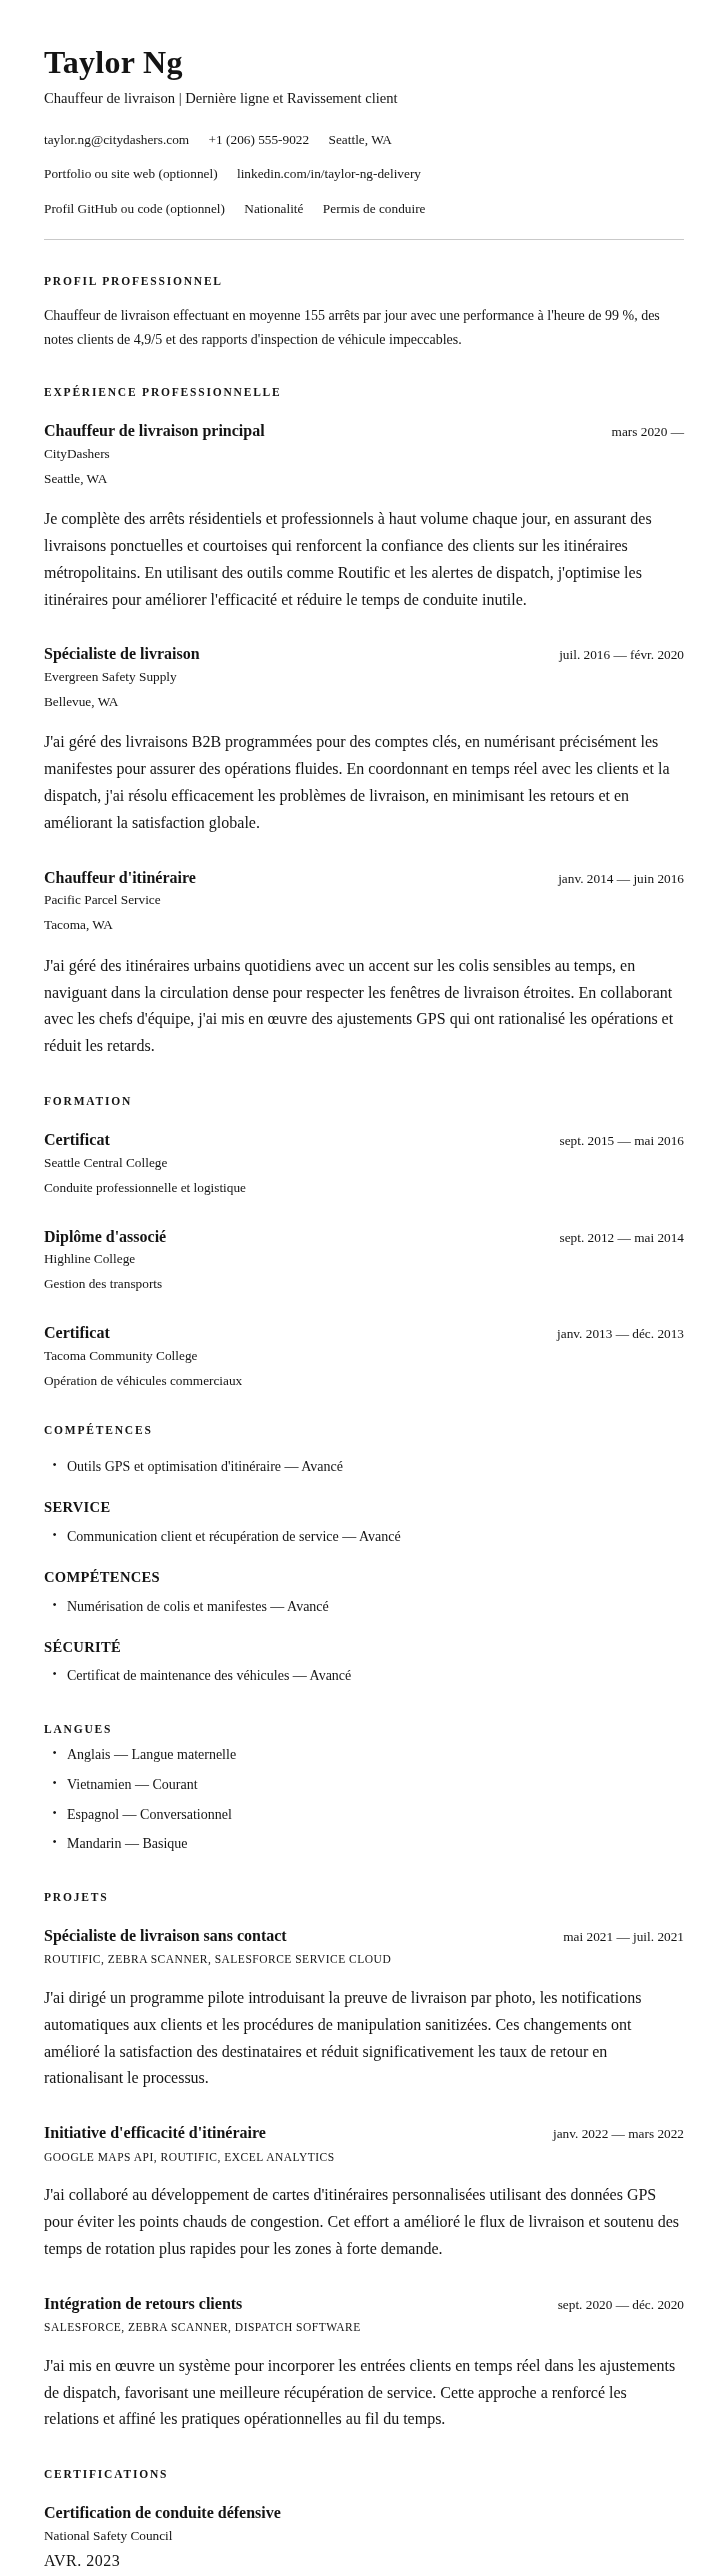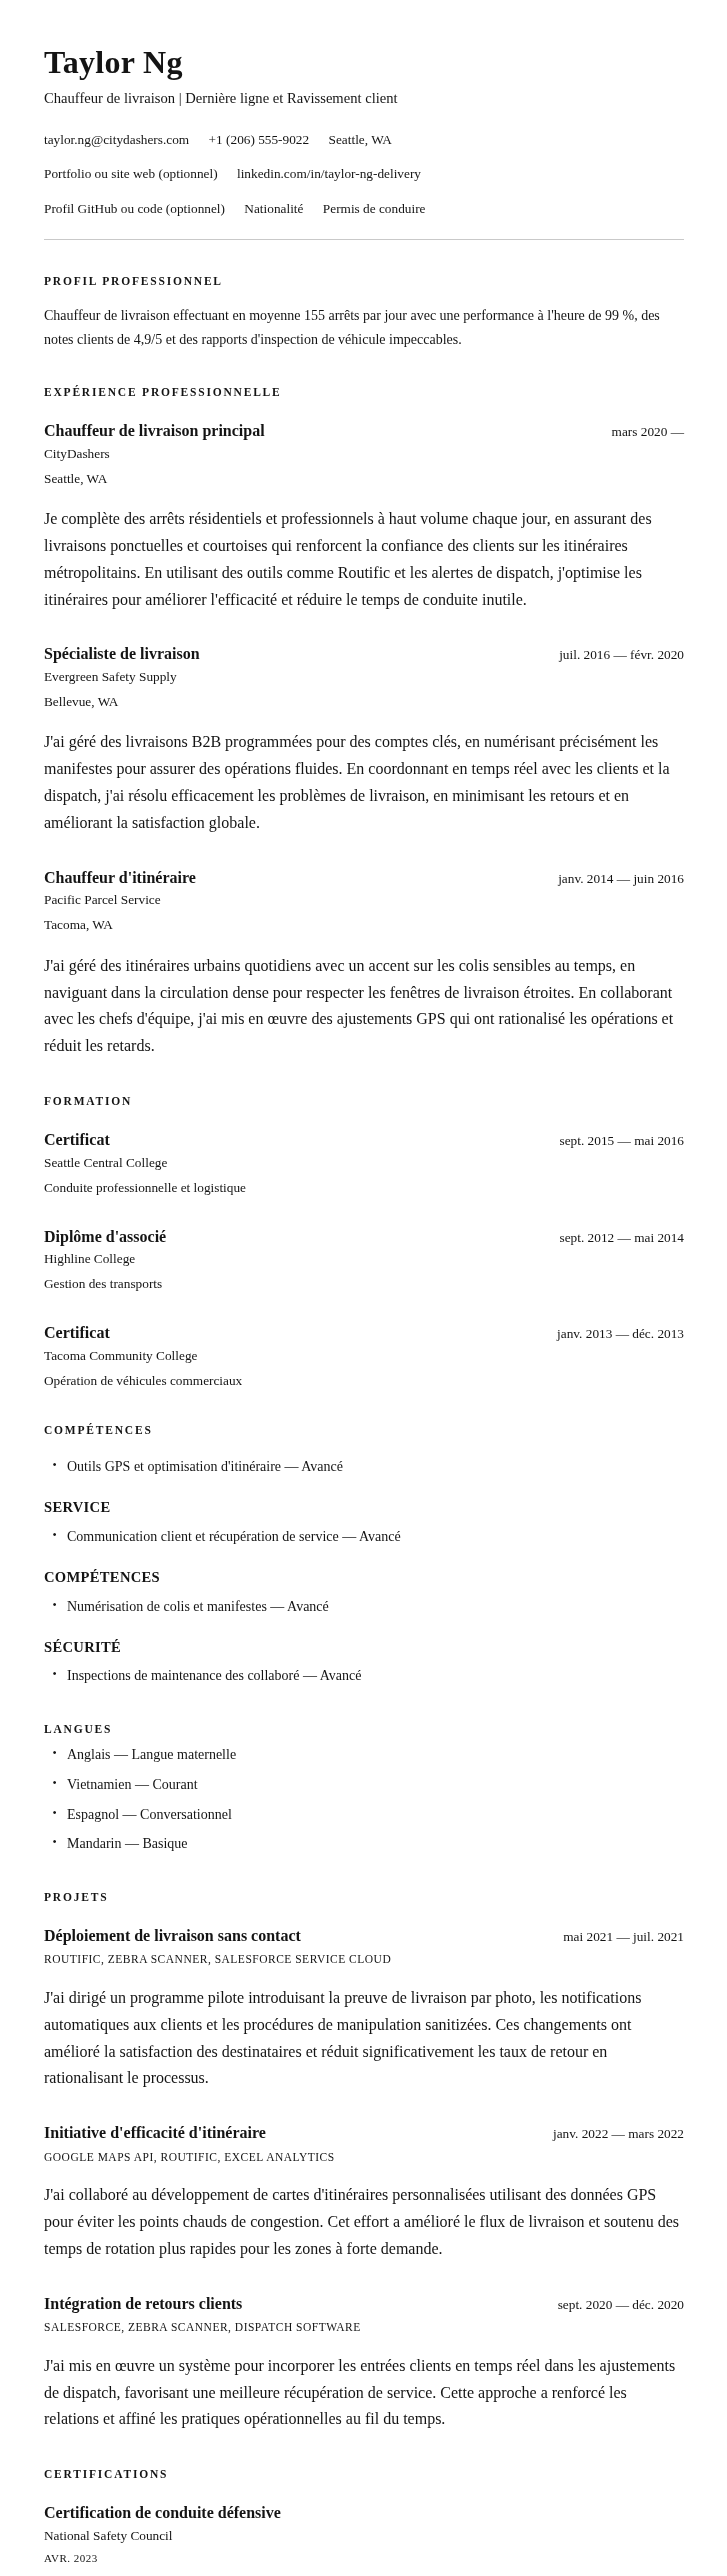--- a/index.html
+++ b/index.html
@@ -30,21 +30,21 @@
   .entry { margin-top: 24px; }
   .entry-head { display: flex; justify-content: space-between; align-items: baseline; }
   .entry-title { font-size: 16px; font-weight: 700; margin: 0; }
   .entry-dates { font-size: 13.3px; font-weight: 400; white-space: nowrap; margin-left: 14.6px; }
   .entry-sub { font-size: 13.3px; margin-top: 5.5px; }
   .entry-sub2 { font-size: 13.3px; margin-top: 9px; }
   .entry-desc { font-size: 16px; line-height: 1.68; margin-top: 19.4px; }
   .entry + .entry { margin-top: 32px; }
 
   .tech-line { font-size: 11.5px; letter-spacing: 0.5px; margin-top: 8.5px; }
-  .cert-date { font-size: 11px; letter-spacing: 0.5px; margin-top: 8.5px; }
+  .cert-date { font-size: 16px; letter-spacing: 0.5px; margin-top: 8.5px; }
 
   
   .skill-group { margin-top: 20.6px; }
   .skill-group-title { font-size: 14.6px; font-weight: 700; margin: 0; letter-spacing: 0.3px; }
 
   
   ul.bullets { list-style: none; margin: 9.7px 0 0 0; padding: 0; }
   ul.bullets li {
     position: relative; font-size: 14px; line-height: 1.6;
     padding-left: 23px; margin-top: 7.3px;
@@ -166,41 +166,41 @@
     </div>
     <div class="skill-group">
       <h3 class="skill-group-title">COMPÉTENCES</h3>
       <ul class="bullets">
         <li>Numérisation de colis et manifestes — Avancé</li>
       </ul>
     </div>
     <div class="skill-group">
       <h3 class="skill-group-title">SÉCURITÉ</h3>
       <ul class="bullets">
-        <li>Inspections de maintenance des collaboré — Avancé</li>
+        <li>Certificat de maintenance des véhicules — Avancé</li>
       </ul>
     </div>
   </section>
 
   <section class="section">
     <h2 class="section-title">LANGUES</h2>
     <ul class="bullets">
       <li>Anglais — Langue maternelle</li>
       <li>Vietnamien — Courant</li>
       <li>Espagnol — Conversationnel</li>
       <li>Mandarin — Basique</li>
     </ul>
   </section>
 
   <section class="section">
     <h2 class="section-title">PROJETS</h2>
 
     <div class="entry">
       <div class="entry-head">
-        <h3 class="entry-title">Déploiement de livraison sans contact</h3>
+        <h3 class="entry-title">Spécialiste de livraison sans contact</h3>
         <span class="entry-dates">mai 2021 — juil. 2021</span>
       </div>
       <div class="tech-line">ROUTIFIC, ZEBRA SCANNER, SALESFORCE SERVICE CLOUD</div>
       <p class="entry-desc">J'ai dirigé un programme pilote introduisant la preuve de livraison par photo, les notifications automatiques aux clients et les procédures de manipulation sanitizées. Ces changements ont amélioré la satisfaction des destinataires et réduit significativement les taux de retour en rationalisant le processus.</p>
     </div>
 
     <div class="entry">
       <div class="entry-head">
         <h3 class="entry-title">Initiative d'efficacité d'itinéraire</h3>
         <span class="entry-dates">janv. 2022 — mars 2022</span>

